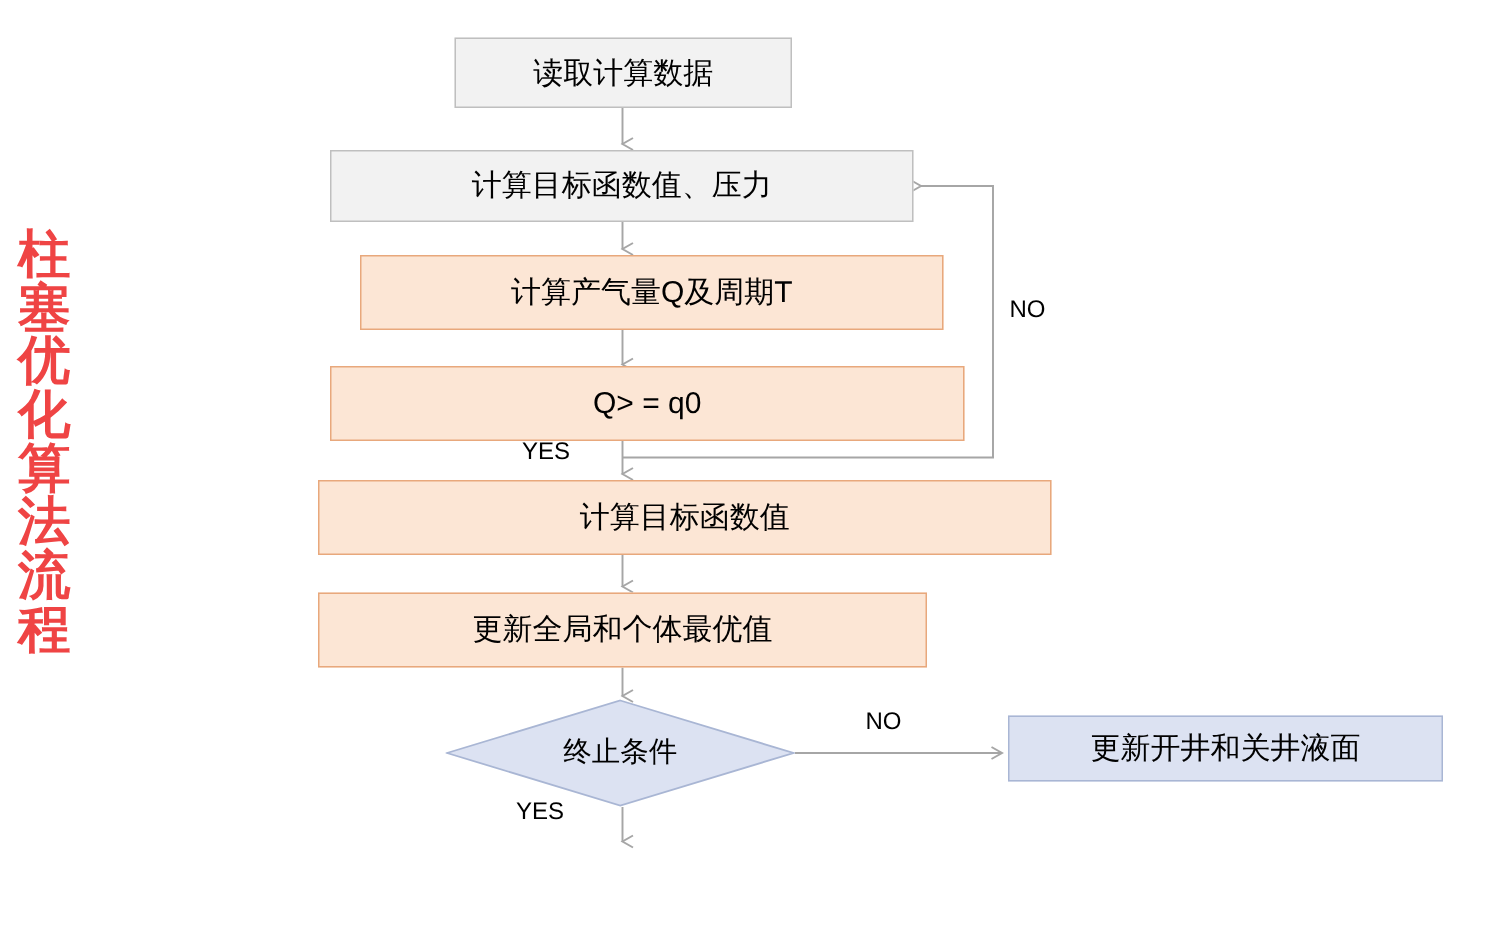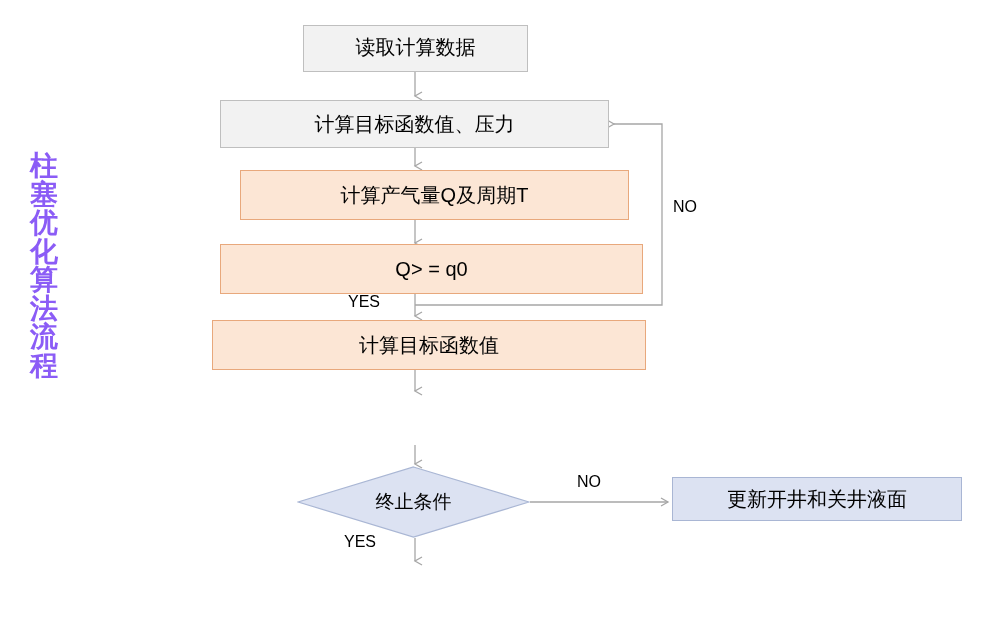--- a/index.html
+++ b/index.html
@@ -17,26 +17,26 @@
     background: #ffffff;
     overflow: hidden;
   }
 
   
   .side-title {
     position: absolute;
     left: 12px;
     top: 152px;
     width: 46px;
-    font-size: 28px;
+    font-size: 35px;
     font-weight: bold;
     line-height: 1.02;
-    color: #8b5cf6;
+    color: #ef4444;
     letter-spacing: 0px;
-    text-align: right;
+    text-align: left;
     white-space: normal;
     word-break: break-all;
   }
 
   
   .node {
     position: absolute;
     box-sizing: border-box;
     display: flex;
     align-items: center;
@@ -134,30 +134,31 @@
 
     <line x1="415" y1="370" x2="415" y2="391" stroke="#a6a6a6" stroke-width="1.3" marker-end="url(#arrowdown)"></line>
 
     <line x1="415" y1="445" x2="415" y2="464" stroke="#a6a6a6" stroke-width="1.3" marker-end="url(#arrowdown)"></line>
 
     <line x1="530" y1="502" x2="668" y2="502" stroke="#a6a6a6" stroke-width="1.3" marker-end="url(#arrowright)"></line>
 
     <line x1="415" y1="538" x2="415" y2="561" stroke="#a6a6a6" stroke-width="1.3" marker-end="url(#arrowdown)"></line>
   </svg>
 
-  <div class="node gray" style="left:303px; top:25px; width:225px; height:47px;font-family:Liberation Mono, monospace;">读取计算数据</div>
+  <div class="node gray" style="left:303px; top:25px; width:225px; height:47px;">读取计算数据</div>
 
   <div class="node gray" style="left:220px; top:100px; width:389px; height:48px;">计算目标函数值、压力</div>
 
   <div class="node orange" style="left:220px; top:170px; width:389px; height:50px;margin-left:20px;">计算产气量Q及周期T</div>
 
   <div class="node orange" style="left:220px; top:244px; width:423px; height:50px;">Q&gt; = q0</div>
 
-  <div class="node orange" style="left:212px; top:320px; width:434px; height:50px;">计算目标函数值</div>
+  <div class="node orange" style="left:212px; top:320px; width:489px; height:50px;">计算目标函数值</div>
 
+  <div class="node orange" style="left:212px; top:395px; width:406px; height:50px;">更新全局和个体最优值</div>
 
   <div class="diamond-wrap" style="left:297px; top:466px; width:233px; height:72px;">
     <svg width="233" height="72" viewBox="0 0 233 72">
       <polygon points="116.5,1 232,36 116.5,71 1,36" fill="#dce2f2" stroke="#a9b6d4" stroke-width="1.2"></polygon>
     </svg>
     <div class="diamond-label">
       <span>终止</span>
       <span>条件</span>
     </div>
   </div>

